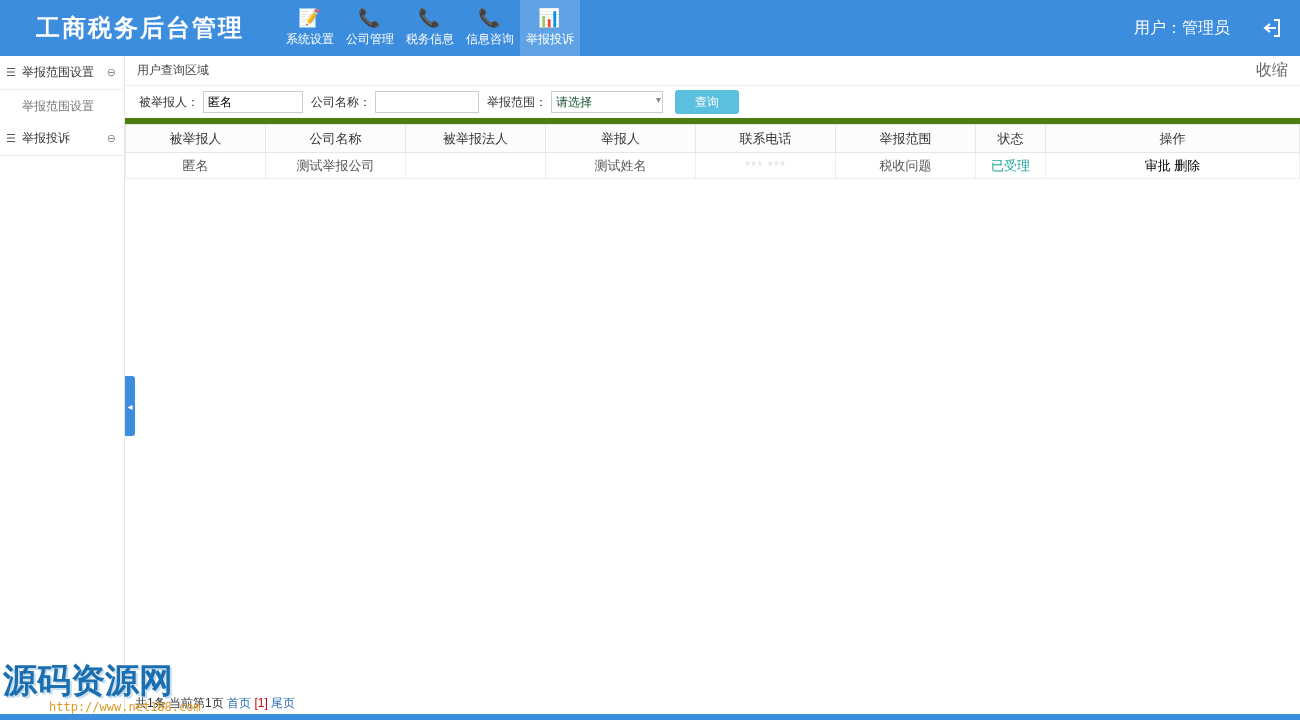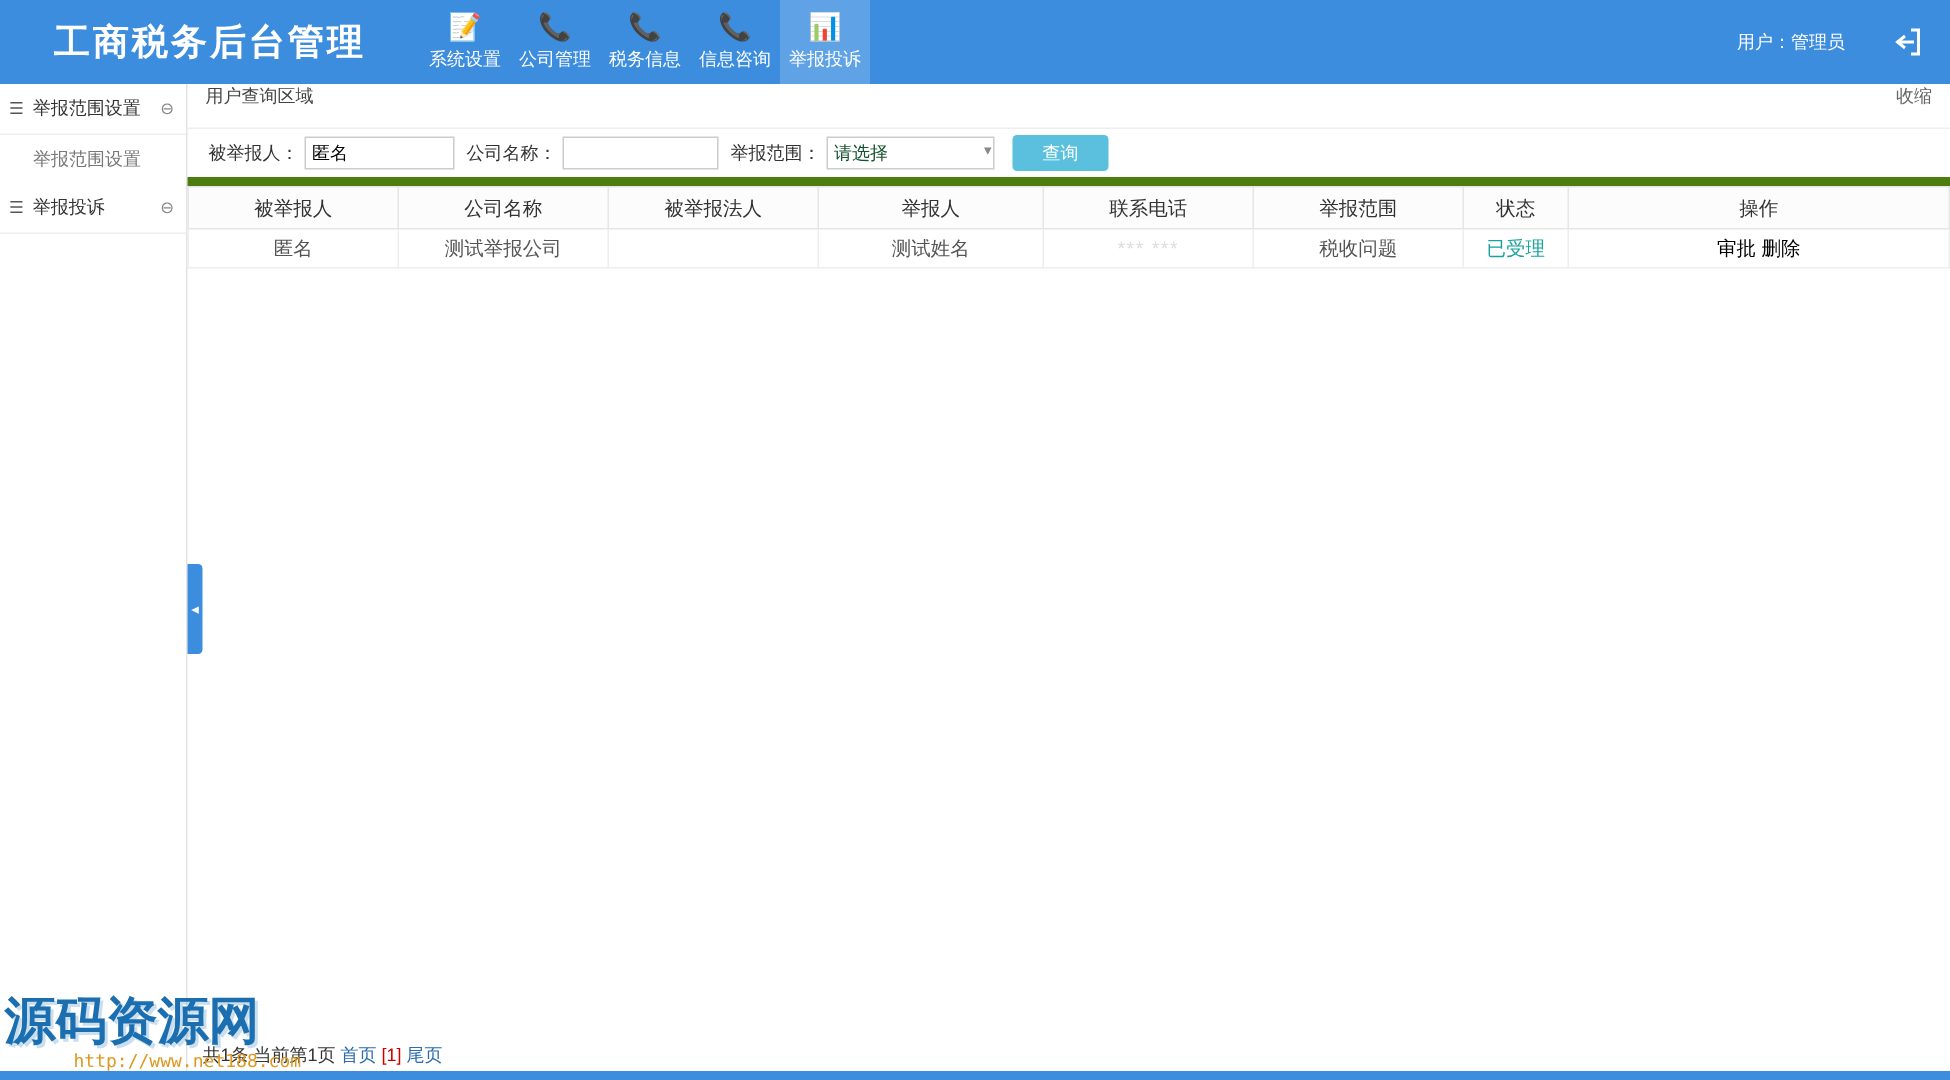--- a/index.html
+++ b/index.html
@@ -5,42 +5,42 @@
 * { margin:0; padding:0; box-sizing:border-box; }
 body { font-family:"Microsoft YaHei","SimSun",Arial,sans-serif; font-size:13px; color:#333; background:#fff; width:1300px; height:720px; overflow:hidden; position:relative; }
 
 
 .header { height:56px; background:#3c8dde; display:flex; align-items:stretch; color:#fff; position:relative; }
 .logo { width:280px; display:flex; align-items:center; justify-content:center; font-size:24px; font-weight:bold; letter-spacing:2px; }
 .topnav { display:flex; }
 .topnav-item { width:60px; display:flex; flex-direction:column; align-items:center; justify-content:center; cursor:pointer; font-size:12px; gap:4px; }
 .topnav-item.active { background:#5fa3e6; }
 .topnav-item .ic { font-size:18px; line-height:1; }
-.user-label { position:absolute; right:70px; top:0; height:56px; display:flex; align-items:center; font-size:12px; }
+.user-label { position:absolute; right:70px; top:0; height:56px; display:flex; align-items:center; font-size:16px; }
 .logout { position:absolute; right:16px; top:0; height:56px; display:flex; align-items:center; font-size:24px; cursor:pointer; }
 
 
 .body { display:flex; height:calc(720px - 56px); position:relative; }
 
 
 .sidebar { width:125px; border-right:1px solid #e4e4e4; background:#fff; display:flex; flex-direction:column; }
 .sb-group { height:34px; display:flex; align-items:center; padding:0 8px 0 6px; font-size:12px; color:#333; cursor:pointer; border-bottom:1px solid #eee; gap:6px; }
 .sb-group .menu-ic { font-size:11px; color:#555; }
 .sb-group .grow { flex:1; }
 .sb-group .collapse-ic { font-size:11px; color:#888; }
 .sb-sub { height:32px; display:flex; align-items:center; padding-left:22px; font-size:12px; color:#777; cursor:pointer; }
 .sb-sub.active { color:#f28d1e; }
 
 
 .collapse-tab { position:absolute; left:125px; top:320px; width:10px; height:60px; background:#3c8dde; color:#fff; display:flex; align-items:center; justify-content:center; font-size:10px; cursor:pointer; border-radius:0 3px 3px 0; z-index:5;}
 
 
 .main { flex:1; display:flex; flex-direction:column; position:relative; }
-.panel-head { height:30px; display:flex; align-items:flex-start; padding:0 12px; font-size:12px; color:#444; border-bottom:1px solid #eee; }
-.panel-head .right { margin-left:auto; font-size:12px; color:#666; cursor:pointer; }
+.panel-head { height:30px; display:flex; align-items:center; padding:0 12px; font-size:12px; color:#444; border-bottom:1px solid #eee; }
+.panel-head .right { margin-left:auto; font-size:16px; color:#666; cursor:pointer; }
 
 .search-row { height:38px; display:flex; align-items:center; padding:0 10px; gap:4px; border-bottom:6px solid #4d7c0f; font-size:12px; }
 .lbl { white-space:nowrap; color:#333; margin-left:4px; }
 .txt-inp { height:22px; border:1px solid #ccc; padding:0 4px; font-size:12px; }
 .w100 { width:100px; }
 .w104 { width:104px; }
 .sel-wrap { position:relative; display:inline-flex; }
 .sel { height:22px; width:112px; border:1px solid #ccc; padding:0 18px 0 4px; font-size:12px; color:#14532d; background:#fff; display:flex; align-items:center; }
 .sel-dd { position:absolute; right:2px; top:3px; font-size:10px; color:#888; pointer-events:none; }
 .btn-query { height:24px; padding:0 20px; background:#5bc0de; color:#fff; border:none; font-size:12px; border-radius:3px; cursor:pointer; margin-left:8px; }

